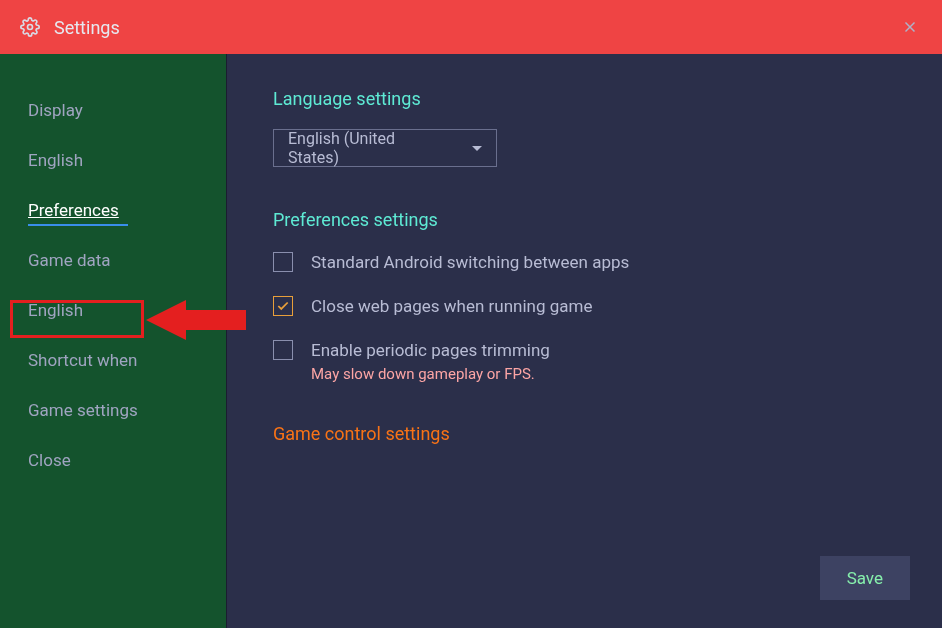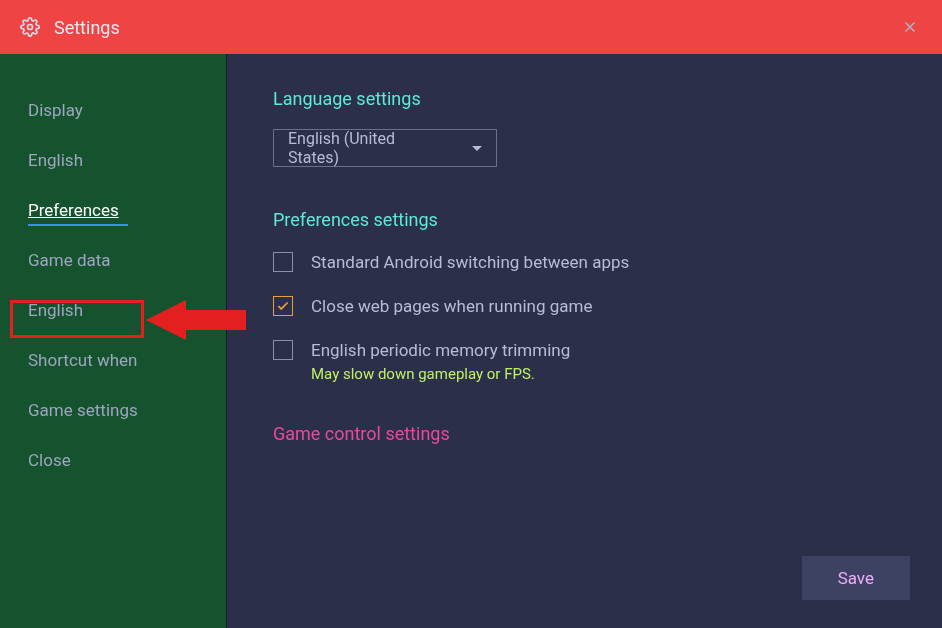--- a/index.html
+++ b/index.html
@@ -86,21 +86,21 @@
       padding: 34px 40px 20px 46px;
       position: relative;
     }
     .section-heading {
       color: #5eead4;
       font-size: 18px;
       font-weight: 400;
       margin-bottom: 20px;
     }
     .section-heading.dim {
-      color: #ec4899;
+      color: #f97316;
       font-weight: 400;
     }
     .dropdown {
       border: 1px solid #6a6f8e;
       height: 38px;
       width: 224px;
       display: flex;
       align-items: center;
       justify-content: space-between;
       padding: 0 14px;
@@ -145,32 +145,32 @@
       width: 14px;
       height: 14px;
       color: #e89f3a;
     }
     .checkbox-label {
       color: #b8bcd4;
       font-size: 17px;
       line-height: 24px;
     }
     .checkbox-warn {
-      color: #bef264;
+      color: #fca5a5;
       font-size: 15px;
       margin-top: 3px;
     }
     .save-btn {
       position: absolute;
       right: 32px;
       bottom: 28px;
       background: #3d4262;
-      color: #f0abfc;
+      color: #86efac;
       border: none;
-      padding: 12px 36px;
+      padding: 12px 27px;
       font-size: 17px;
       cursor: pointer;
     }
     
     .highlight-box {
       position: absolute;
       left: 10px;
       top: 300px;
       width: 134px;
       height: 38px;
@@ -263,21 +263,21 @@
       <div>
         <div class="checkbox-label">Close web pages when running game</div>
       </div>
     </div>
 
     <div class="checkbox-row">
       <div class="checkbox">
         
       </div>
       <div>
-        <div class="checkbox-label">English periodic memory trimming</div>
+        <div class="checkbox-label">Enable periodic pages trimming</div>
         <div class="checkbox-warn">May slow down gameplay or FPS.</div>
       </div>
     </div>
 
     <div style="height:20px"></div>
     <div class="section-heading dim">Game control settings</div>
 
     <button class="save-btn">Save</button>
   </div>
 </div>

